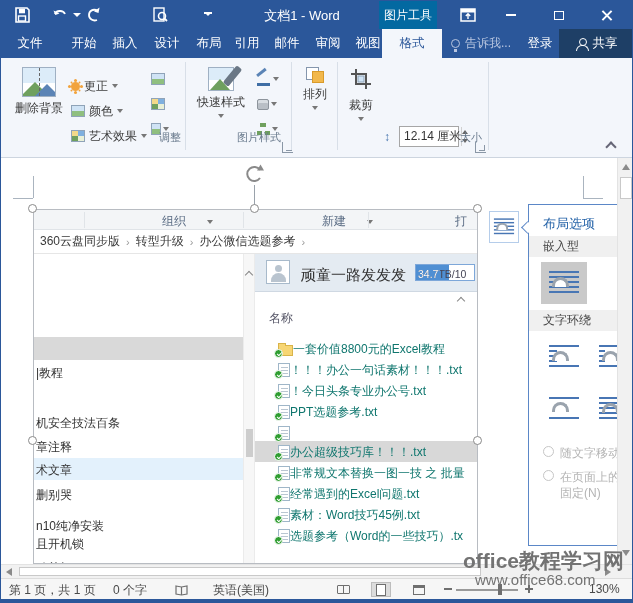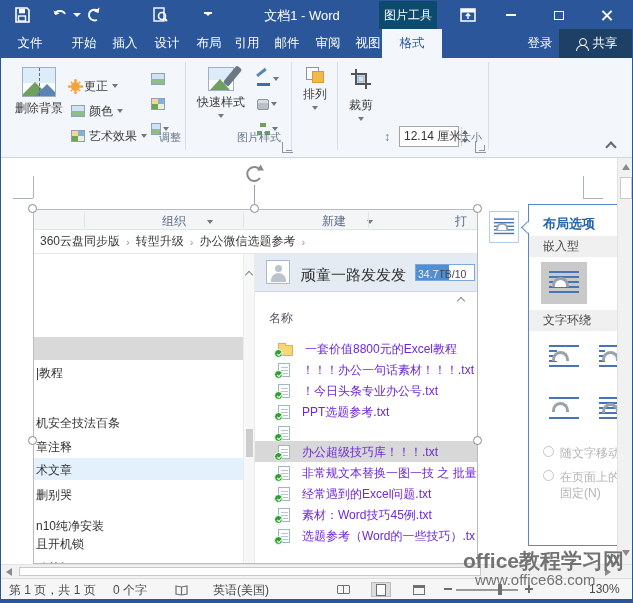--- a/index.html
+++ b/index.html
@@ -10,21 +10,21 @@
   .abs { position:absolute; }
 
   
   .titlebar { position:absolute; left:0; top:0; width:633px; height:28px; background:#2b579a; color:#fff; }
   .qat-ic { position:absolute; top:5px; width:18px; height:18px; cursor:default; }
   .qat-ic svg { width:100%; height:100%; }
   .caret-w { width:0;height:0;border-left:4px solid transparent;border-right:4px solid transparent;border-top:4px solid #fff; display:inline-block; }
   .qat-caret { position:absolute; top:11px; }
   .qat-caret::before { content:""; position:absolute; left:-4px; top:-4px; width:8px; height:1.5px; background:#fff; }
   .doc-title { position:absolute; left:226px; top:6px; width:150px; text-align:center; font-size:13px; color:#fff; }
-  .ctx-header { position:absolute; left:378px; top:0; width:58px; height:28px; background:#0c4a6e; color:#fff;
+  .ctx-header { position:absolute; left:378px; top:0; width:58px; height:28px; background:#0369a1; color:#fff;
                 display:flex; align-items:center; justify-content:center; font-size:12px; }
   .win-btn { position:absolute; top:4px; width:30px; height:20px; display:flex; align-items:center; justify-content:center; }
   .min-glyph { width:10px; height:2px; background:#fff; }
   .max-glyph { width:10px; height:9px; border:1.5px solid #fff; }
   .close-glyph { position:relative; width:12px; height:12px; }
   .close-glyph::before,.close-glyph::after { content:""; position:absolute; left:5px; top:0; width:2px; height:13px; background:#fff; }
   .close-glyph::before { transform:rotate(45deg); } .close-glyph::after { transform:rotate(-45deg); }
 
   
   .tabrow { position:absolute; left:0; top:28px; width:633px; height:29px; background:#2b579a; }
@@ -105,35 +105,35 @@
   .chev-sm { width:6px; height:6px; border-left:1.5px solid #888; border-top:1.5px solid #888; transform:rotate(45deg); }
   .userbar { position:absolute; left:221px; top:44px; width:224px; height:38px; background:#e4ebf2; border-bottom:1px solid #cfd8e2; }
   .avatar { position:absolute; left:11px; top:6px; width:24px; height:24px; background:#fff; border:1px solid #a8bacb; }
   .avatar::before { content:""; position:absolute; left:8px; top:4px; width:7px; height:7px; border-radius:50%; background:#b9c4cf; }
   .avatar::after { content:""; position:absolute; left:4px; top:12px; width:15px; height:9px; border-radius:8px 8px 0 0; background:#b9c4cf; }
   .capbar { position:absolute; left:160px; top:10px; width:60px; height:17px; background:#fff; border:1px solid #7da7d9; overflow:hidden; }
   .capbar .fill { position:absolute; left:0; top:0; width:33px; height:100%; background:#4f8fd3; }
   .capbar .t1,.capbar .t2 { position:absolute; left:2px; top:2.5px; font-size:10.5px; white-space:nowrap; }
   .capbar .t1 { color:#445; } .capbar .t2 { color:#fff; clip-path:inset(0 27px 0 0); }
   .col-hdr { position:absolute; left:235px; top:100px; font-size:12px; color:#556; }
-  .frow { position:absolute; left:244px; height:20px; display:flex; align-items:center; gap:12px; font-size:12px; color:#6d28d9; white-space:nowrap; }
+  .frow { position:absolute; left:244px; height:20px; display:flex; align-items:center; gap:0; font-size:12px; color:#0f766e; white-space:nowrap; }
   .frow-hl { position:absolute; left:221px; top:231px; width:224px; height:21px; background:#d8d8d8; }
   .fico { width:12px; height:14px; background:#fff; border:1px solid #9fb6c8; position:relative; flex:none; }
   .fico::before { content:""; position:absolute; left:2px; top:3px; width:7px; height:1px; background:#b9c6d2; box-shadow:0 3px 0 #b9c6d2,0 6px 0 #b9c6d2; }
   .folder { width:15px; height:11px; background:#f7d674; border:1px solid #d9b44a; position:relative; flex:none; margin-top:2px; }
   .folder::before { content:""; position:absolute; left:-1px; top:-3px; width:6px; height:2px; background:#f7d674; border:1px solid #d9b44a; border-bottom:none; }
   .chk { position:absolute; left:-5px; bottom:-3px; width:9px; height:9px; border-radius:50%; background:#2f9e31; border:1px solid #fff; }
   .chk::after { content:""; position:absolute; left:2px; top:2px; width:4px; height:2px; border-left:1.5px solid #fff; border-bottom:1.5px solid #fff; transform:rotate(-45deg); }
 
   
   .lo-btn { position:absolute; left:488px; top:53px; width:30px; height:32px; background:#fff; border:1px solid #b5cdea; z-index:7;
             display:flex; align-items:center; justify-content:center; }
   .lo-panel { position:absolute; left:527px; top:46px; width:140px; height:342px; background:#fff; border:1px solid #5b87c7; z-index:8; }
   .lo-arrow { position:absolute; left:-6px; top:18px; width:9px; height:9px; background:#fff; border-left:1px solid #5b87c7; border-bottom:1px solid #5b87c7; transform:rotate(45deg); }
-  .lo-title { position:absolute; left:14px; top:10px; font-size:13px; font-weight:bold; color:#2563a8; }
+  .lo-title { position:absolute; left:14px; top:10px; font-size:13px; font-weight:normal; color:#2563a8; }
   .lo-sec { position:absolute; left:0; width:100%; height:21px; background:#f0f0f0; display:flex; align-items:center; padding-left:14px; font-size:12px; color:#444; }
   .lo-box { position:absolute; width:46px; height:42px; background:#fff; display:flex; align-items:center; justify-content:center; }
   .lo-box.sel { background:#c9c9c9; }
   .wicon { position:relative; width:30px; height:26px; }
   .wicon i { position:absolute; left:0; right:0; height:2px; background:#4876b4; }
   .wicon .arc { position:absolute; left:3px; top:7px; width:17px; height:10px; border:3px solid #9aa3ad; border-bottom:none; border-radius:12px 12px 0 0; background:#fff; z-index:2; }
   .wicon.behind .arc { z-index:0; background:transparent; }
   .wicon.small { transform:scale(0.72); }
   .radio { position:absolute; display:flex; gap:6px; align-items:flex-start; font-size:12px; color:#b4b4b4; white-space:nowrap; }
   .radio .rc { width:11px; height:11px; border-radius:50%; border:1px solid #c6c6c6; background:#fff; flex:none; margin-top:1px; }
@@ -226,20 +226,24 @@
     <div class="tab" style="left:9px">文件</div>
     <div class="tab" style="left:63px">开始</div>
     <div class="tab" style="left:104px">插入</div>
     <div class="tab" style="left:146px">设计</div>
     <div class="tab" style="left:188px">布局</div>
     <div class="tab" style="left:226px">引用</div>
     <div class="tab" style="left:266px">邮件</div>
     <div class="tab" style="left:307px">审阅</div>
     <div class="tab" style="left:347px">视图</div>
     <div class="tab active" style="left:381px">格式</div>
+    <div class="tellme">
+      <span class="bulb"></span>
+      <span>告诉我...</span>
+    </div>
     <div class="signin">登录</div>
     <div class="share">
       <span class="person"></span>
       <span>共享</span>
     </div>
   </div>
 
   <div class="ribbon">
 
     <div class="bigbtn" style="left:10px;top:9px;width:56px">

